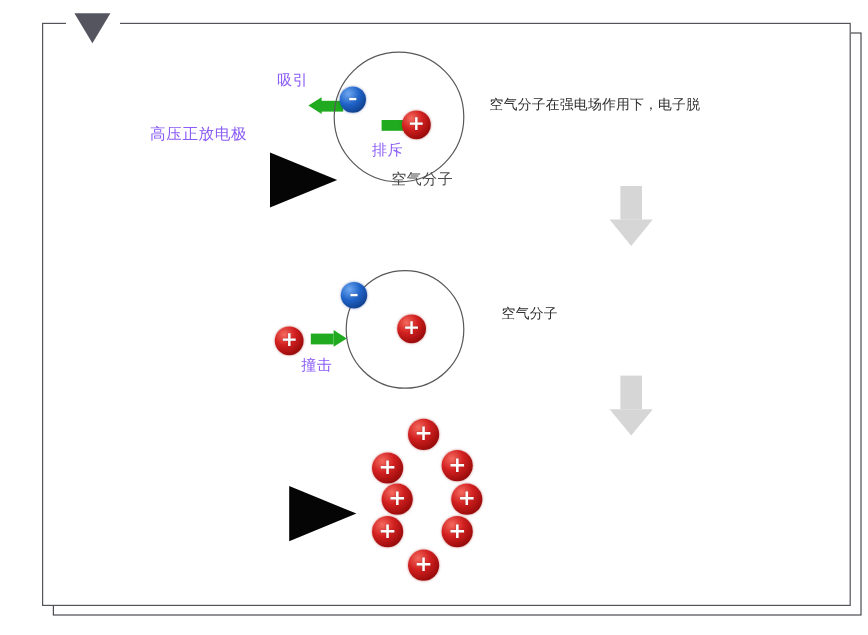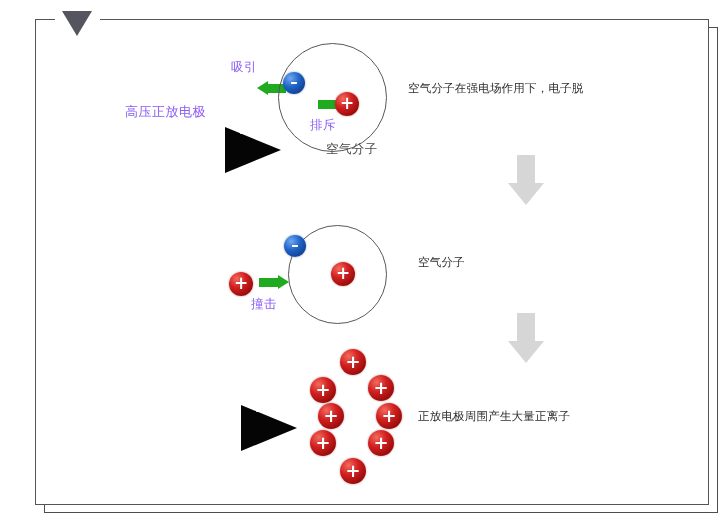--- a/index.html
+++ b/index.html
@@ -313,19 +313,16 @@
 
         <div class="particle p-pos" style="left:333px;top:91px;width:26px;height:26px;">
           <div class="sym" style="font-size:18px;line-height:25px;">+</div>
         </div>
 
         <div class="particle p-pos" style="left:305px;top:119px;width:26px;height:26px;">
           <div class="sym" style="font-size:18px;line-height:25px;">+</div>
         </div>
       </div>
 
-      <div class="abs para" style="left:383px;top:70px;width:210px;">
-        <div>正放电极周围产生大量正离子</div>
-      </div>
     </div>
 
   </div>
 </div>
 
 </body></html>

